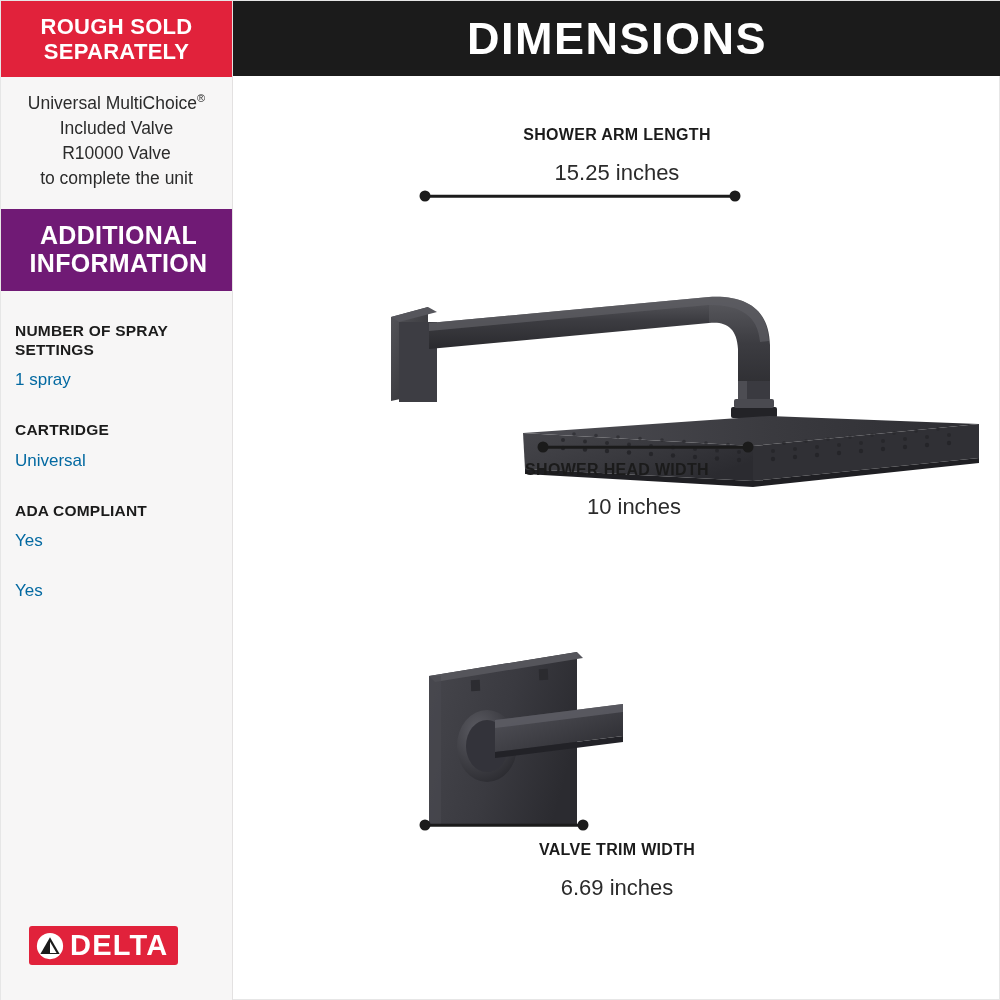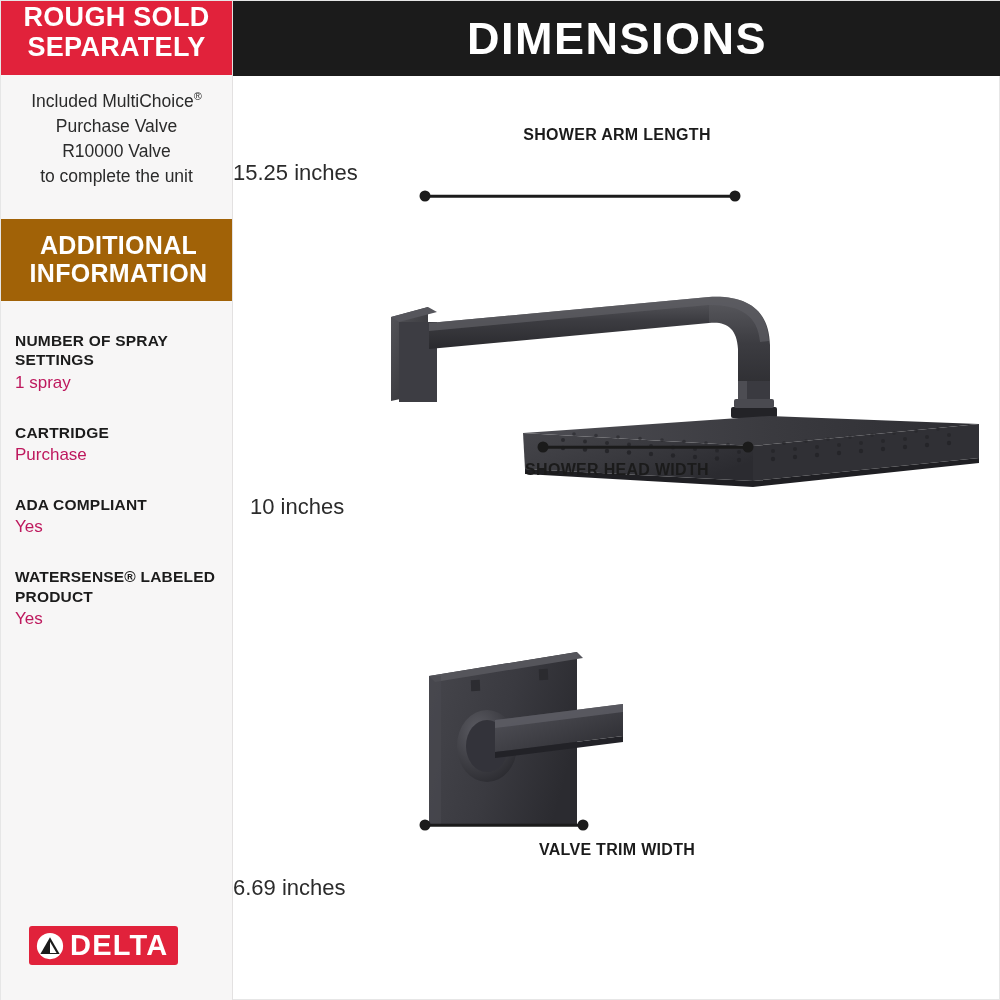--- a/index.html
+++ b/index.html
@@ -37,28 +37,28 @@
     width: 100%;
     box-sizing: border-box;
     text-align: center;
     color: #ffffff;
     font-weight: bold;
     letter-spacing: 0.3px;
     line-height: 1.12;
   }
   #band-rough {
     background: #e1223b;
-    padding: 1px 8px 13px 8px;
-    font-size: 27px;
+    padding: 14px 8px 13px 8px;
+    font-size: 22px;
   }
   #band-additional {
-    background: #a16207;
+    background: #701a75;
     padding: 12px 4px 14px 8px;
     font-size: 25px;
-    margin-top: 12px;
+    margin-top: 0;
   }
   #rough-body {
     padding: 14px 18px 18px 18px;
     text-align: center;
     font-size: 17.5px;
     color: #2b2b2b;
     line-height: 1.42;
   }
   #rough-body .sup { font-size: 11px; vertical-align: super; }
 
@@ -70,22 +70,22 @@
   .spec-label {
     font-size: 15.5px;
     font-weight: bold;
     color: #1b1b1b;
     letter-spacing: 0.2px;
     line-height: 1.25;
     text-transform: uppercase;
   }
   .spec-value {
     font-size: 17px;
-    color: #be185d;
-    margin-top: 3px;
+    color: #0369a1;
+    margin-top: 11px;
   }
 
   
   #delta-logo {
     position: absolute;
     left: 28px;
     bottom: 36px;
     display: flex;
     align-items: center;
     background: #e1223b;
@@ -137,21 +137,21 @@
     position: absolute;
     text-align: center;
     font-size: 16px;
     font-weight: bold;
     color: #1b1b1b;
     letter-spacing: 0.3px;
     white-space: nowrap;
   }
   .dim-value {
     position: absolute;
-    text-align: left;
+    text-align: center;
     font-size: 22px;
     color: #2b2b2b;
     white-space: nowrap;
   }
   .dimline { position: absolute; }
   .dimline .bar {
     position: absolute;
     left: 0; right: 0; top: 50%;
     height: 2.5px;
     background: #1b1b1b;
@@ -173,45 +173,44 @@
 </head>
 <body>
 
 <div id="page">
 
   <div id="sidebar">
 
     <div class="band" id="band-rough">ROUGH SOLD SEPARATELY</div>
 
     <div id="rough-body">
-      <span>Included MultiChoice</span><span class="sup">®</span><br>
-      <span>Purchase Valve</span><br>
+      <span>Universal MultiChoice</span><span class="sup">®</span><br>
+      <span>Included Valve</span><br>
       <span>R10000 Valve</span><br>
       <span>to complete the unit</span>
     </div>
 
     <div class="band" id="band-additional">ADDITIONAL INFORMATION</div>
 
     <div class="spec">
       <div class="spec-label">NUMBER OF SPRAY SETTINGS</div>
       <div class="spec-value">1 spray</div>
     </div>
 
     <div class="spec">
       <div class="spec-label">CARTRIDGE</div>
-      <div class="spec-value">Purchase</div>
+      <div class="spec-value">Universal</div>
     </div>
 
     <div class="spec">
       <div class="spec-label">ADA COMPLIANT</div>
       <div class="spec-value">Yes</div>
     </div>
 
     <div class="spec">
-      <div class="spec-label">WATERSENSE® LABELED PRODUCT</div>
       <div class="spec-value">Yes</div>
     </div>
 
     <div id="delta-logo">
       <svg class="tri" viewBox="0 0 32 32">
         <circle cx="16" cy="16" r="15" fill="#ffffff"></circle>
         <polygon points="16,6 27,25 5,25" fill="#1b1b1b"></polygon>
         <polygon points="16,11 23.5,24 16,24" fill="#ffffff"></polygon>
       </svg>
       <span class="wordmark">DELTA</span>

